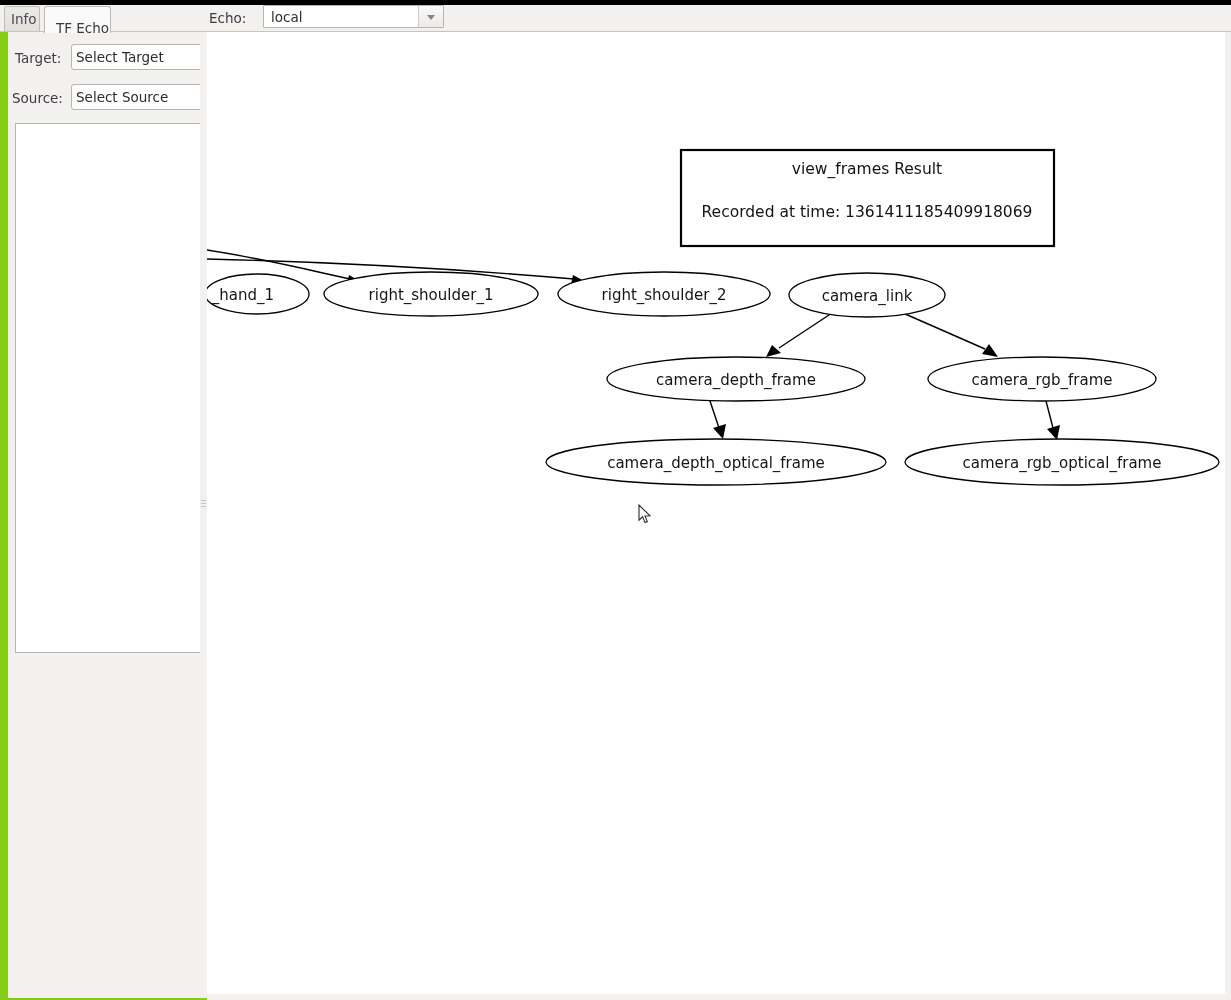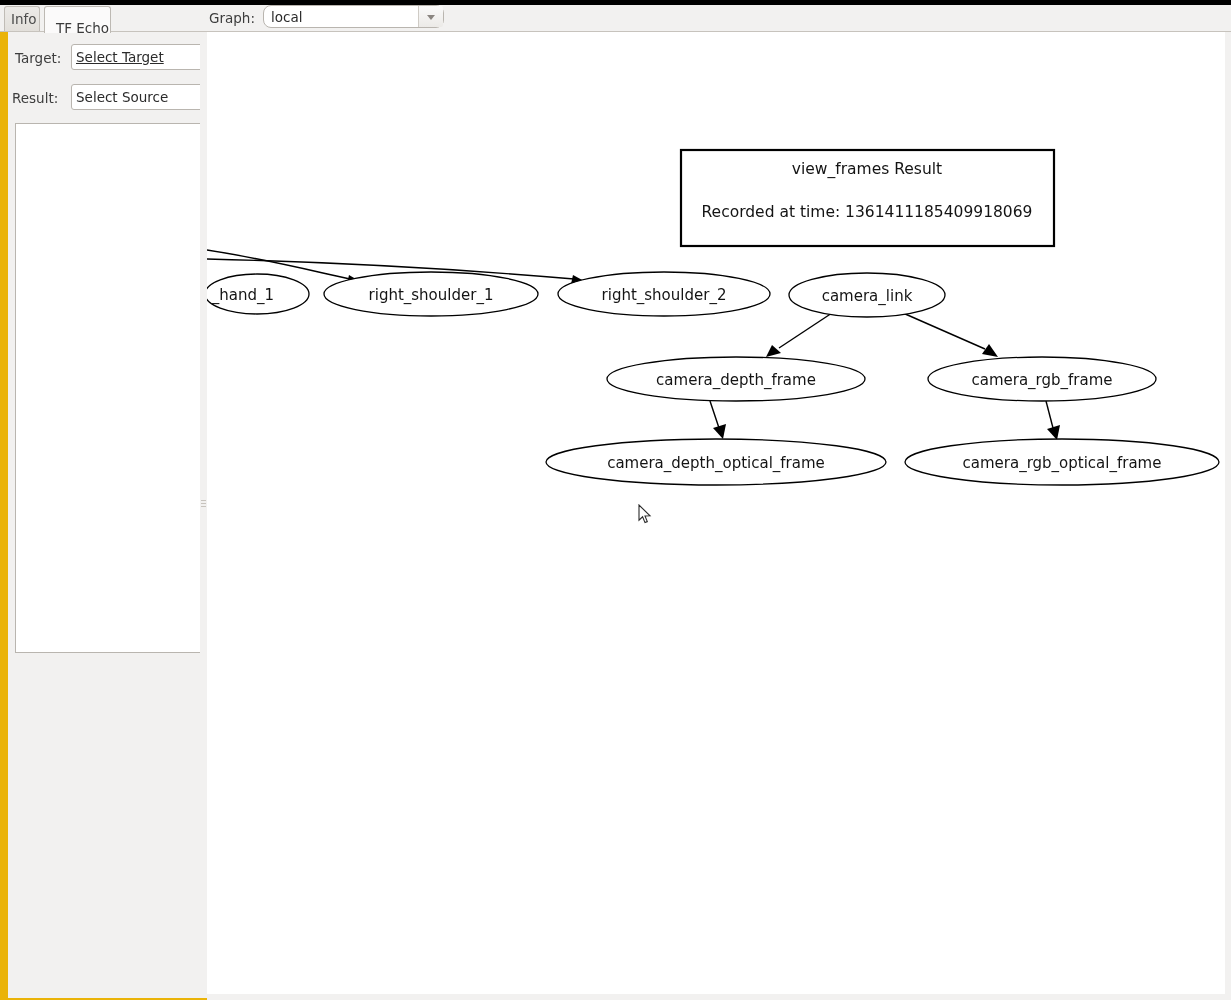--- a/index.html
+++ b/index.html
@@ -9,21 +9,21 @@
     height: 1000px;
     overflow: hidden;
     background: #f2f1f0;
     font-family: "DejaVu Sans", "Liberation Sans", sans-serif;
   }
 
   #app {
     position: relative;
     width: 994px;
     height: 1000px;
-    background: #eab308;
+    background: #84cc16;
   }
 
   
   .titlebar-strip {
     position: absolute;
     left: 0; top: 0;
     width: 1231px; height: 5px;
     background: #000000;
   }
 
@@ -79,21 +79,21 @@
     left: 209px; top: 10px;
     font-size: 13.5px;
     color: #3d3d3d;
   }
   .combo {
     position: absolute;
     left: 263px; top: 5px;
     width: 181px; height: 23px;
     box-sizing: border-box;
     border: 1px solid #b9b5af;
-    border-radius: 8px;
+    border-radius: 1px;
     background: #ffffff;
   }
   .combo-value {
     position: absolute;
     left: 7px; top: 3px;
     font-size: 13.5px;
     color: #2b2b2b;
     line-height: 16px;
   }
   .combo-arrowbox {
@@ -136,21 +136,21 @@
     border: 1px solid #b9b5af;
     border-radius: 3px;
     background: #ffffff;
     font-size: 13.5px;
     color: #2b2b2b;
     line-height: 24px;
     padding-left: 4px;
     overflow: hidden;
     white-space: nowrap;
   }
-  .field-target { left: 63px; top: 12px; width: 134px; text-decoration: underline; }
+  .field-target { left: 63px; top: 12px; width: 134px; }
   .field-source { left: 63px; top: 52px; width: 134px; }
 
   .listbox {
     position: absolute;
     left: 7px; top: 91px;
     width: 190px; height: 530px;
     box-sizing: border-box;
     border: 1px solid #b9b5af;
     background: #ffffff;
   }
@@ -249,31 +249,31 @@
 
   <div class="titlebar-strip"></div>
 
   <div class="tabbar">
     <div class="tabstrip-filler"></div>
     <div class="tab tab-info">Info</div>
     <div class="tab tab-active">TF Echo</div>
   </div>
   <div class="tabbar-baseline"></div>
 
-  <div class="graph-label">Graph:</div>
+  <div class="graph-label">Echo:</div>
   <div class="combo">
     <div class="combo-value">local</div>
     <div class="combo-arrowbox"></div>
   </div>
 
   <div class="left-panel">
     <div class="form-label lbl-target">Target:</div>
     <div class="field field-target" title="Select Target">Select Target</div>
 
-    <div class="form-label lbl-source">Result:</div>
+    <div class="form-label lbl-source">Source:</div>
     <div class="field field-source" title="Select Source">Select Source</div>
 
     <div class="listbox"></div>
   </div>
 
   <div class="panel-splitter">
     <div class="splitter-grip">
       <i></i>
         <i></i>
         <i></i>

